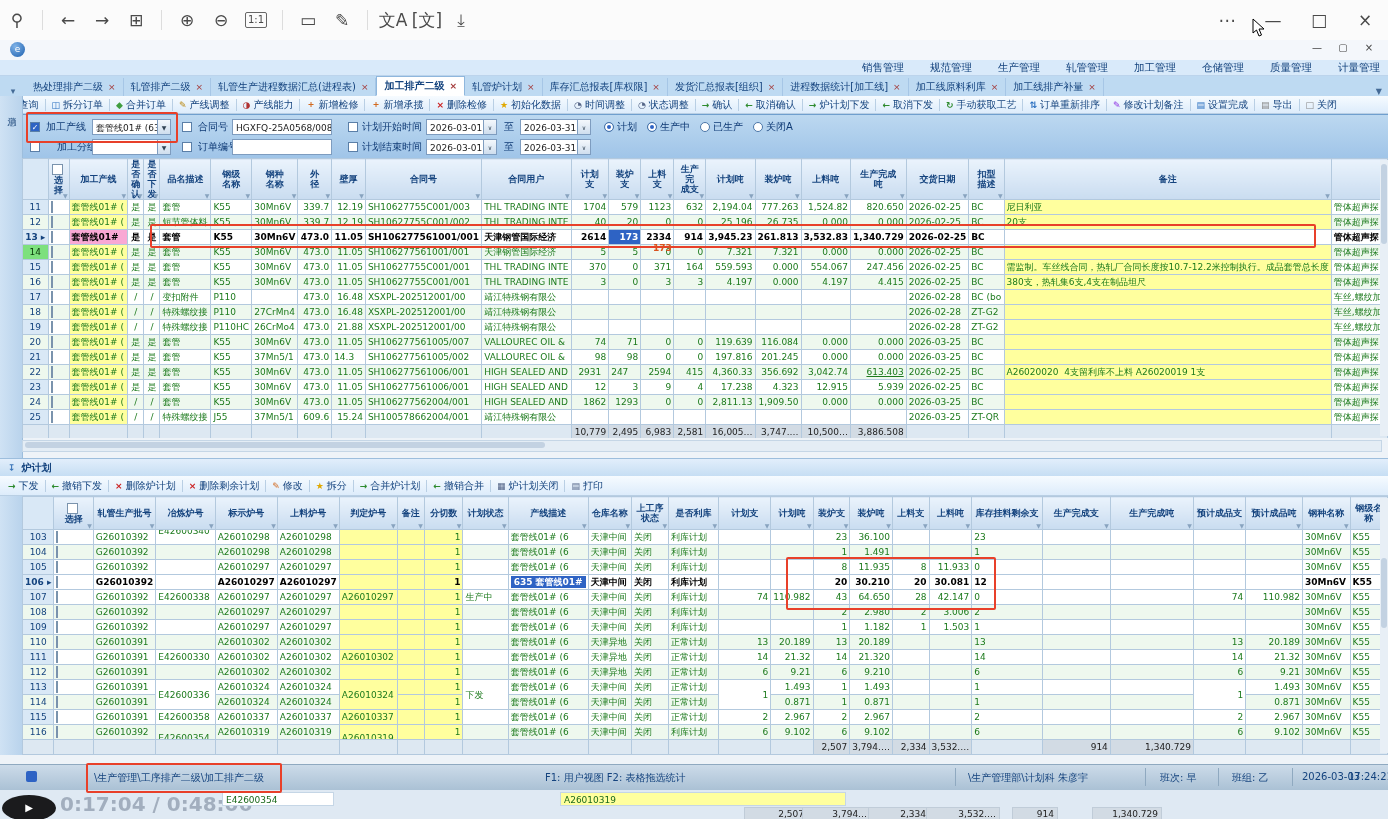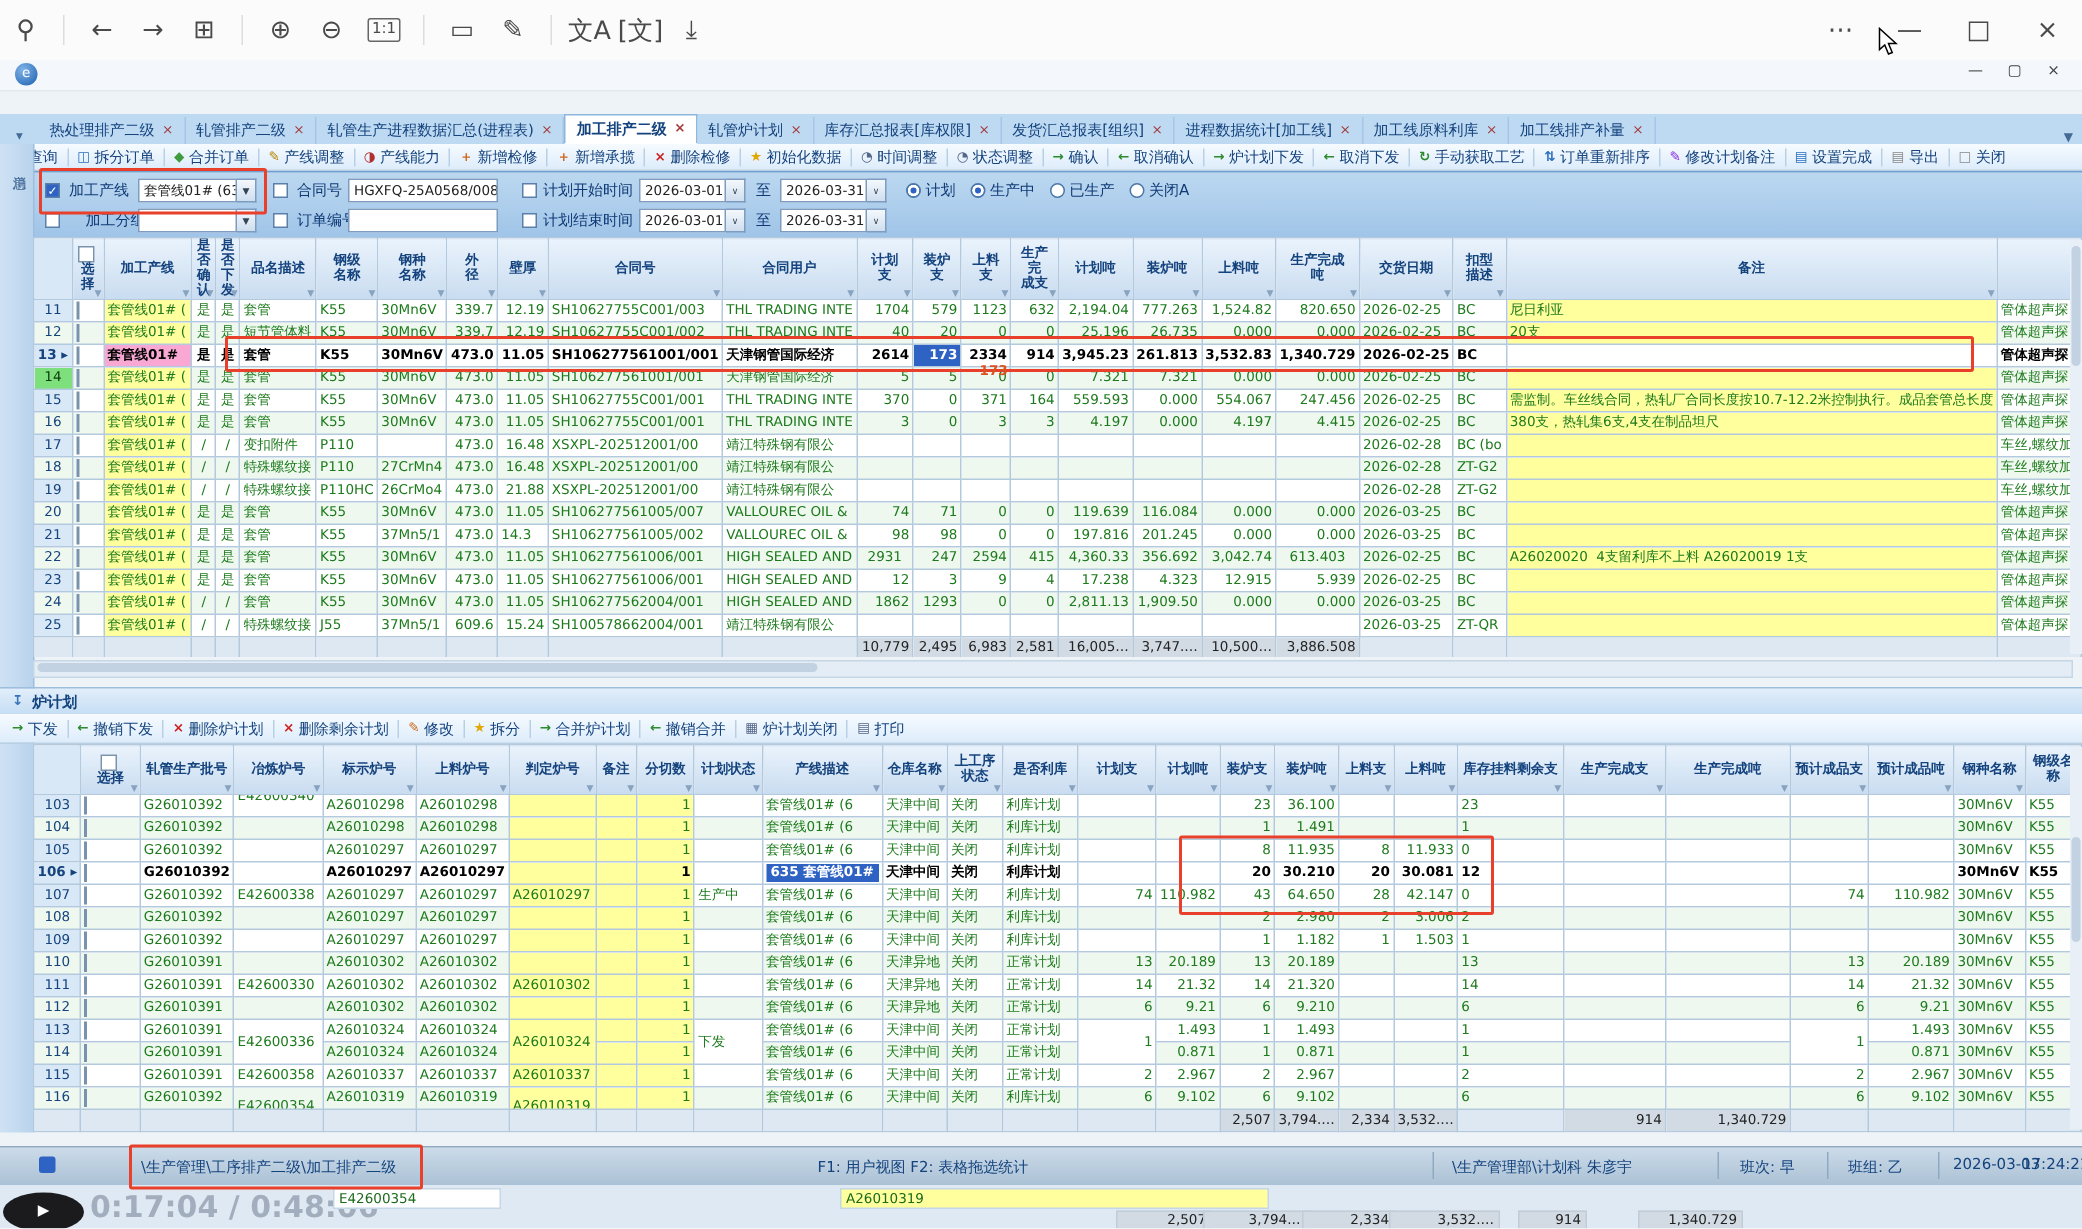--- a/index.html
+++ b/index.html
@@ -143,20 +143,30 @@
     </div>
   </div>
 
   <div id="titlebar">
     <div id="applogo">e</div>
     <div id="title-controls">
       <span>—</span><span>▢</span><span>×</span>
     </div>
   </div>
 
+  <div id="menubar">
+      <span class="menu-item">销售管理</span>
+      <span class="menu-item">规范管理</span>
+      <span class="menu-item">生产管理</span>
+      <span class="menu-item">轧管管理</span>
+      <span class="menu-item">加工管理</span>
+      <span class="menu-item">仓储管理</span>
+      <span class="menu-item">质量管理</span>
+      <span class="menu-item">计量管理</span>
+    </div>
 
   <div id="tabbar">
     <span id="tab-collapse">▾</span>
     <div id="tabs-mount" style="display:flex;align-items:flex-end;">
         <div class="tab">
           <span>热处理排产二级</span>
           <span class="x">×</span>
         </div>
         <div class="tab">
           <span>轧管排产二级</span>
@@ -751,27 +761,27 @@
             <td style="text-align: center;">是</td>
             <td style="text-align: center;">是</td>
             <td>套管</td>
             <td>K55</td>
             <td>30Mn6V</td>
             <td style="text-align: right;">473.0</td>
             <td style="text-align: right;">11.05</td>
             <td>SH106277561006/001</td>
             <td>HIGH SEALED AND</td>
             <td style="text-align: center;">2931</td>
-            <td style="text-align: right;">247</td>
+            <td style="">247</td>
             <td style="text-align: right;">2594</td>
             <td style="text-align: right;">415</td>
             <td style="text-align: right;">4,360.33</td>
             <td style="text-align: right;">356.692</td>
             <td style="text-align: right;">3,042.74</td>
-            <td style="text-align: center;">613.403</td>
+            <td style="text-align: right; text-decoration: underline;">613.403</td>
             <td>2026-02-25</td>
             <td>BC</td>
             <td class="yel">A26020020  4支留利库不上料 A26020019 1支</td>
             <td>管体超声探</td>
           </tr>
           <tr>
             <td class="gut">23</td>
             <td><span class="cb"></span></td>
             <td class="yel yel-keep">套管线01# (</td>
             <td style="text-align: center;">是</td>

